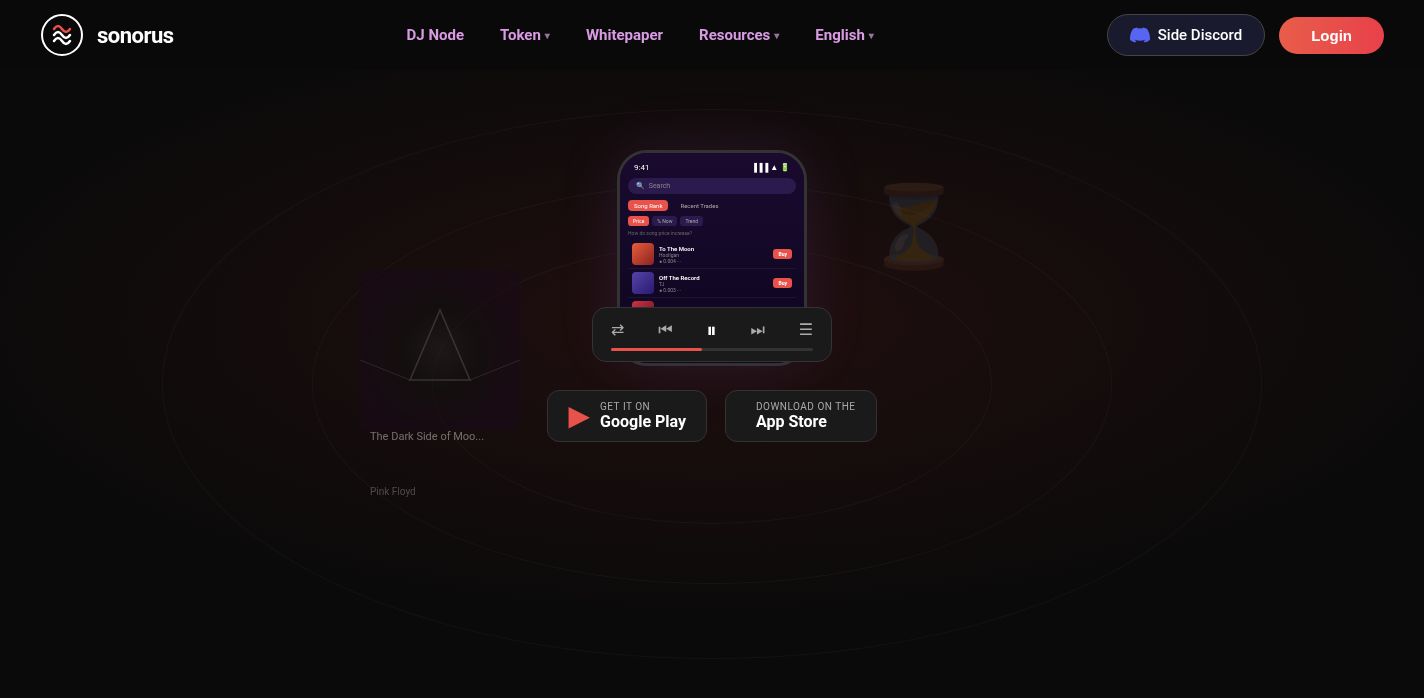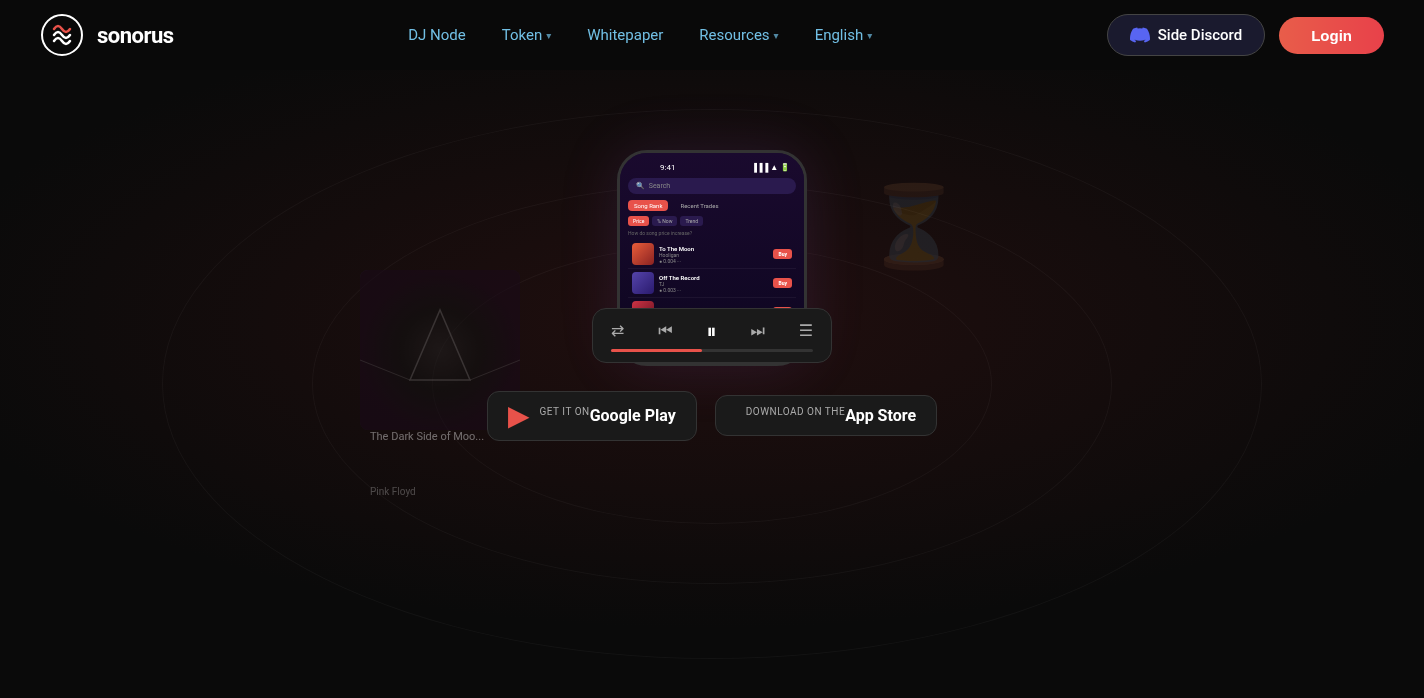--- a/index.html
+++ b/index.html
@@ -36,24 +36,24 @@
     }
 
     .nav-links {
       display: flex;
       align-items: center;
       gap: 36px;
       list-style: none;
     }
 
     .nav-links li a {
-      color: #7dd3fc;
+      color: #f0abfc;
       text-decoration: none;
       font-size: 15px;
-      font-weight: 400;
+      font-weight: 700;
       display: flex;
       align-items: center;
       gap: 4px;
       opacity: 0.9;
     }
 
     .chevron {
       font-size: 10px;
       opacity: 0.7;
     }
@@ -224,20 +224,21 @@
       min-width: 140px;
     }
 
     .badge-icon {
       font-size: 28px;
       line-height: 1;
     }
 
     .badge-text-group {
       display: flex;
+      flex-direction: column;
     }
 
     .badge-sub {
       font-size: 10px;
       color: #aaa;
       text-transform: uppercase;
       letter-spacing: 0.5px;
     }
 
     .badge-main {
@@ -267,21 +268,20 @@
     }
 
     .phone-status-bar {
       display: flex;
       justify-content: space-between;
       align-items: center;
       padding: 2px 6px;
       font-size: 8px;
       color: #fff;
       margin-bottom: 4px;
-      margin-left: 26px;
     }
 
     .phone-search {
       background: #2a1a4e;
       border-radius: 8px;
       padding: 4px 8px;
       font-size: 7px;
       color: #888;
       display: flex;
       align-items: center;

